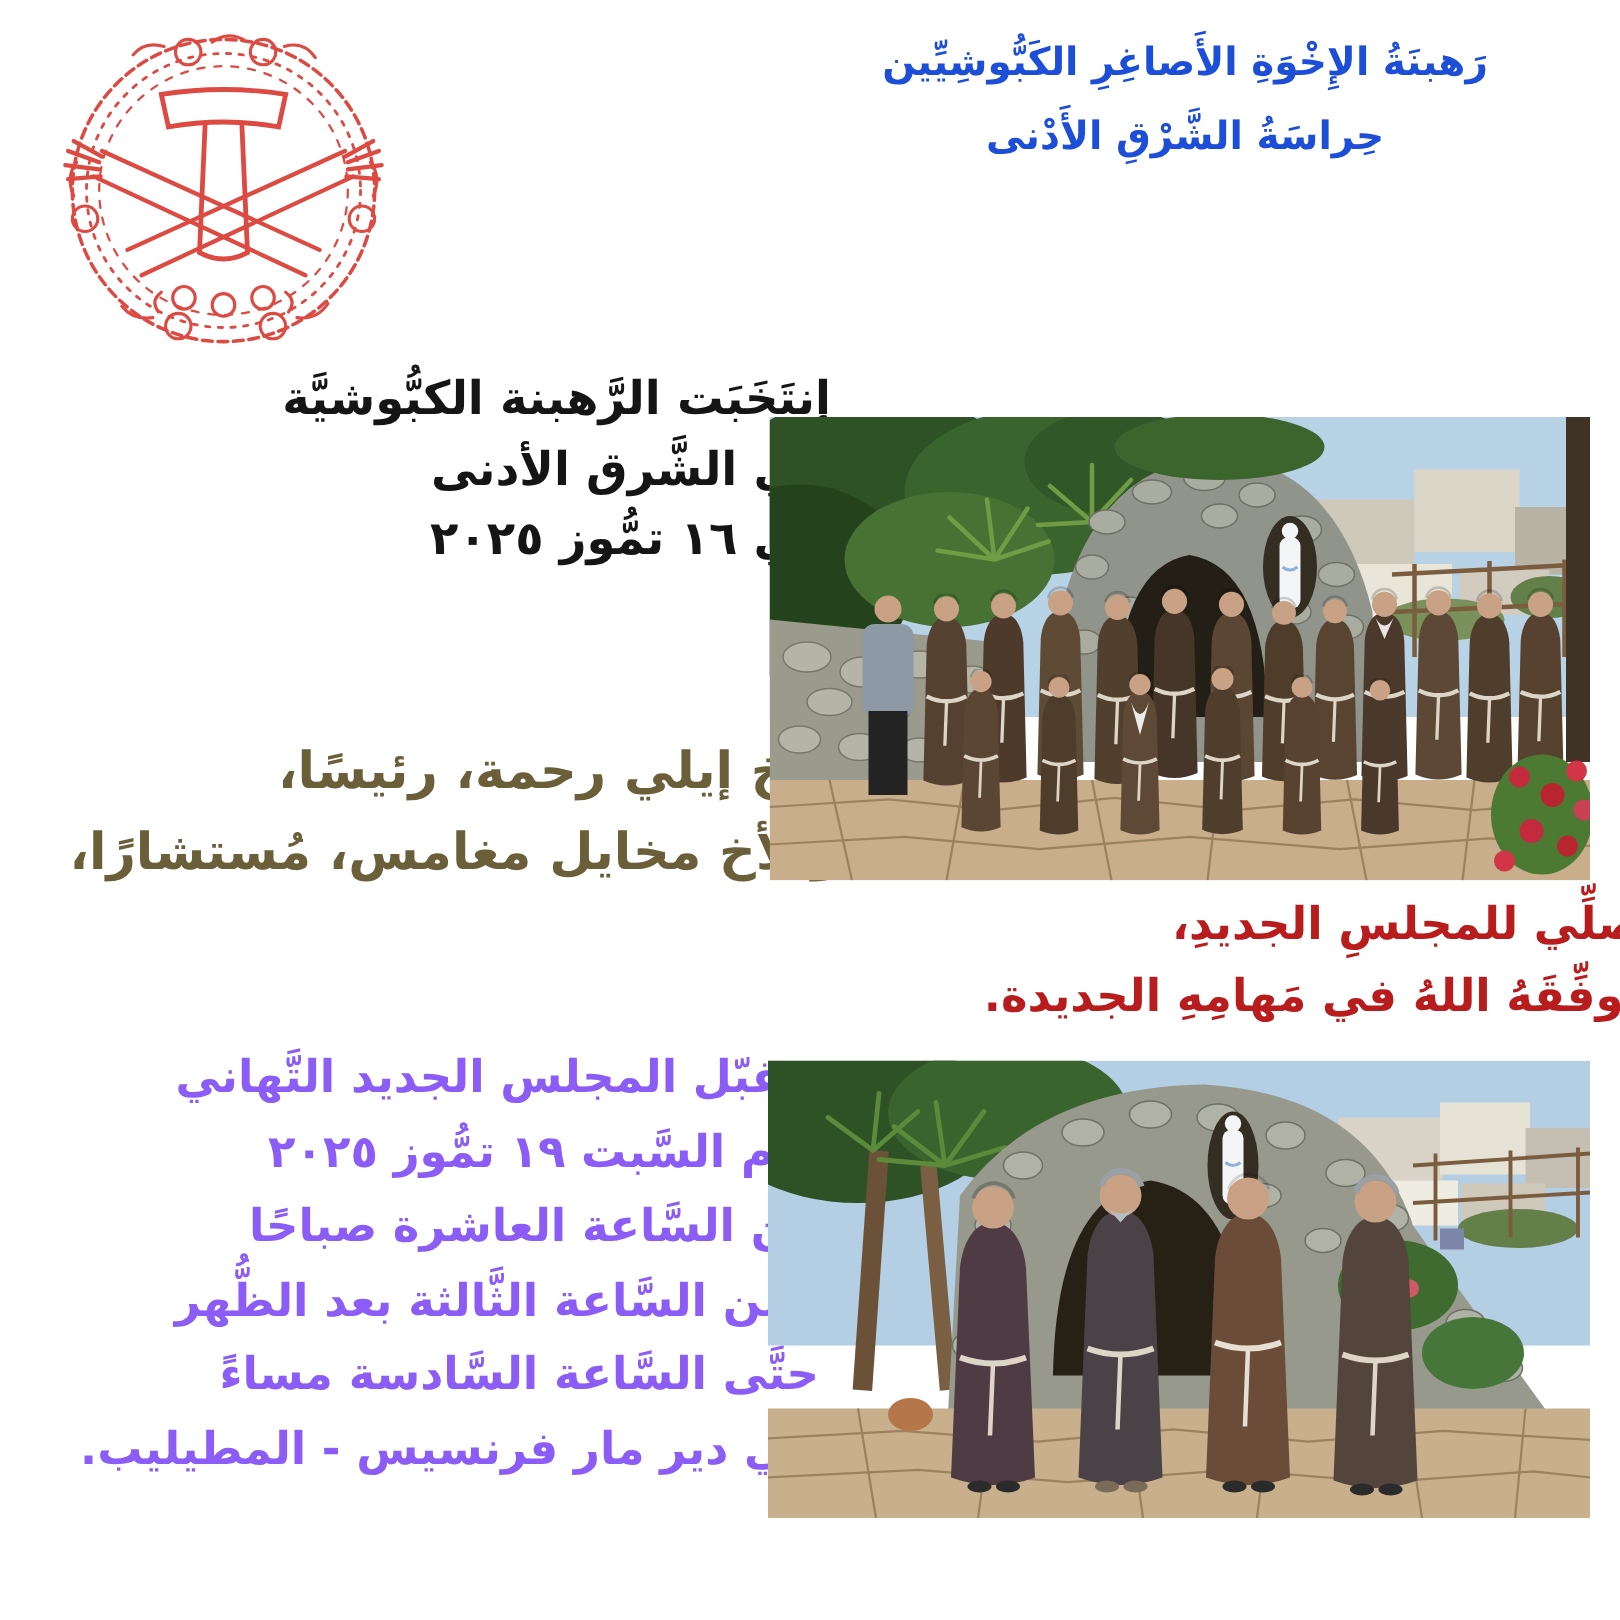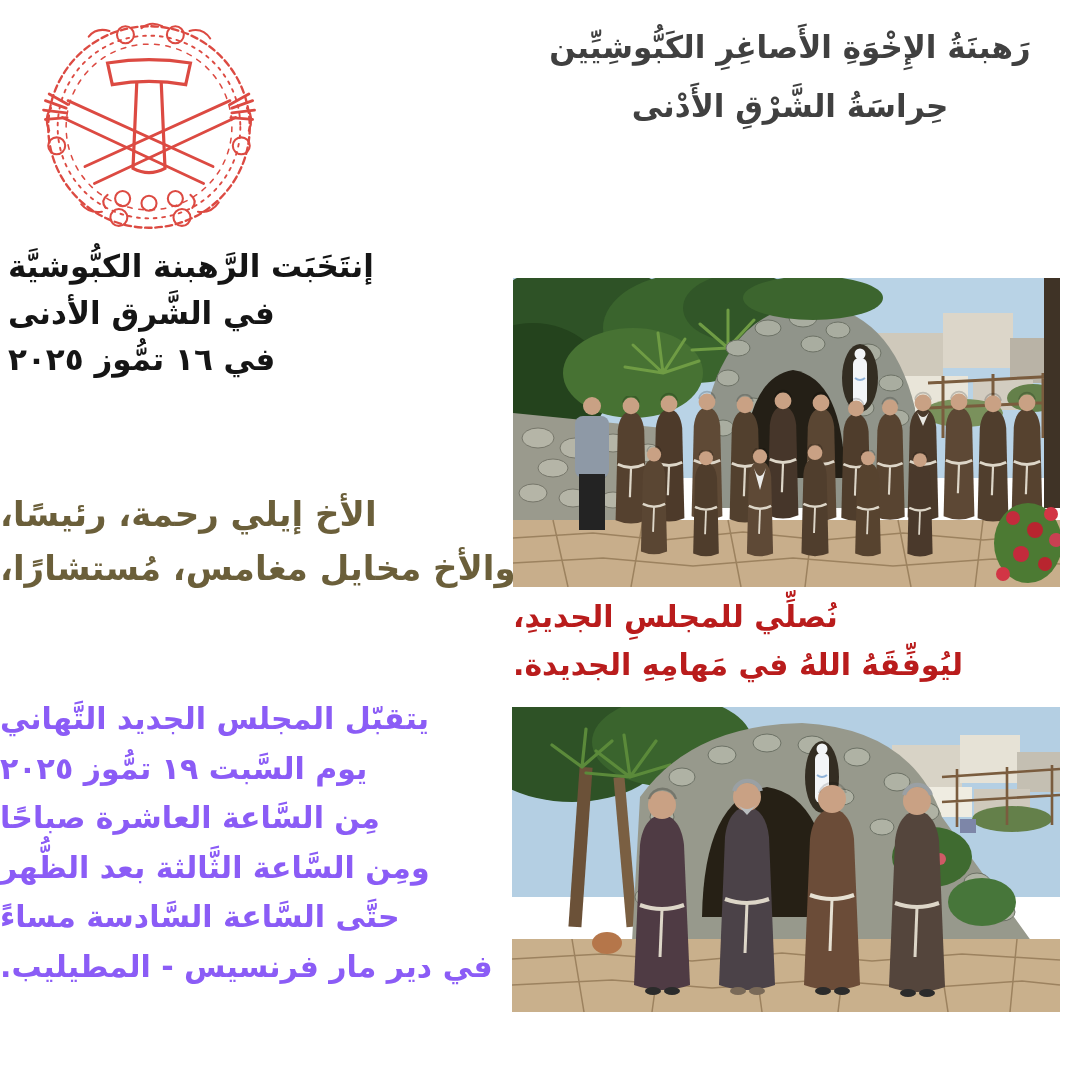--- a/index.html
+++ b/index.html
@@ -6,25 +6,25 @@
   body{
     width:1080px;height:1080px;position:relative;background:#ffffff;
     font-family:"DejaVu Sans",sans-serif;overflow:hidden;
   }
   .abs{position:absolute;}
   
   .logo{left:36px;top:14px;width:226px;height:224px;}
   
   .title{
     left:512px;top:18px;width:556px;text-align:center;
-    color:#404040;font-weight:bold;font-size:31px;line-height:1.9;
+    color:#1d4ed8;font-weight:bold;font-size:26px;line-height:1.9;
     direction:rtl;
   }
   
-  .txt{direction:rtl;text-align:left;font-weight:bold;}
+  .txt{direction:rtl;text-align:right;font-weight:bold;margin-left:46px;}
   .block1{left:8px;top:243px;width:500px;font-size:31px;line-height:1.5;color:#151515;}
   .block2{left:0px;top:487px;width:516px;font-size:34px;line-height:1.6;color:#6b5f3a;}
   .block3{left:0;top:694px;width:500px;font-size:30px;line-height:1.65;color:#8b5cf6;}
   
   .middle{left:513px;top:593px;width:547px;font-size:30px;line-height:1.6;color:#b91c1c;}
   
   .photo{overflow:hidden;}
   .photo svg{display:block;width:100%;height:100%;}
   .photo-top{left:513px;top:278px;width:547px;height:309px;}
   .photo-bottom{left:512px;top:707px;width:548px;height:305px;}

